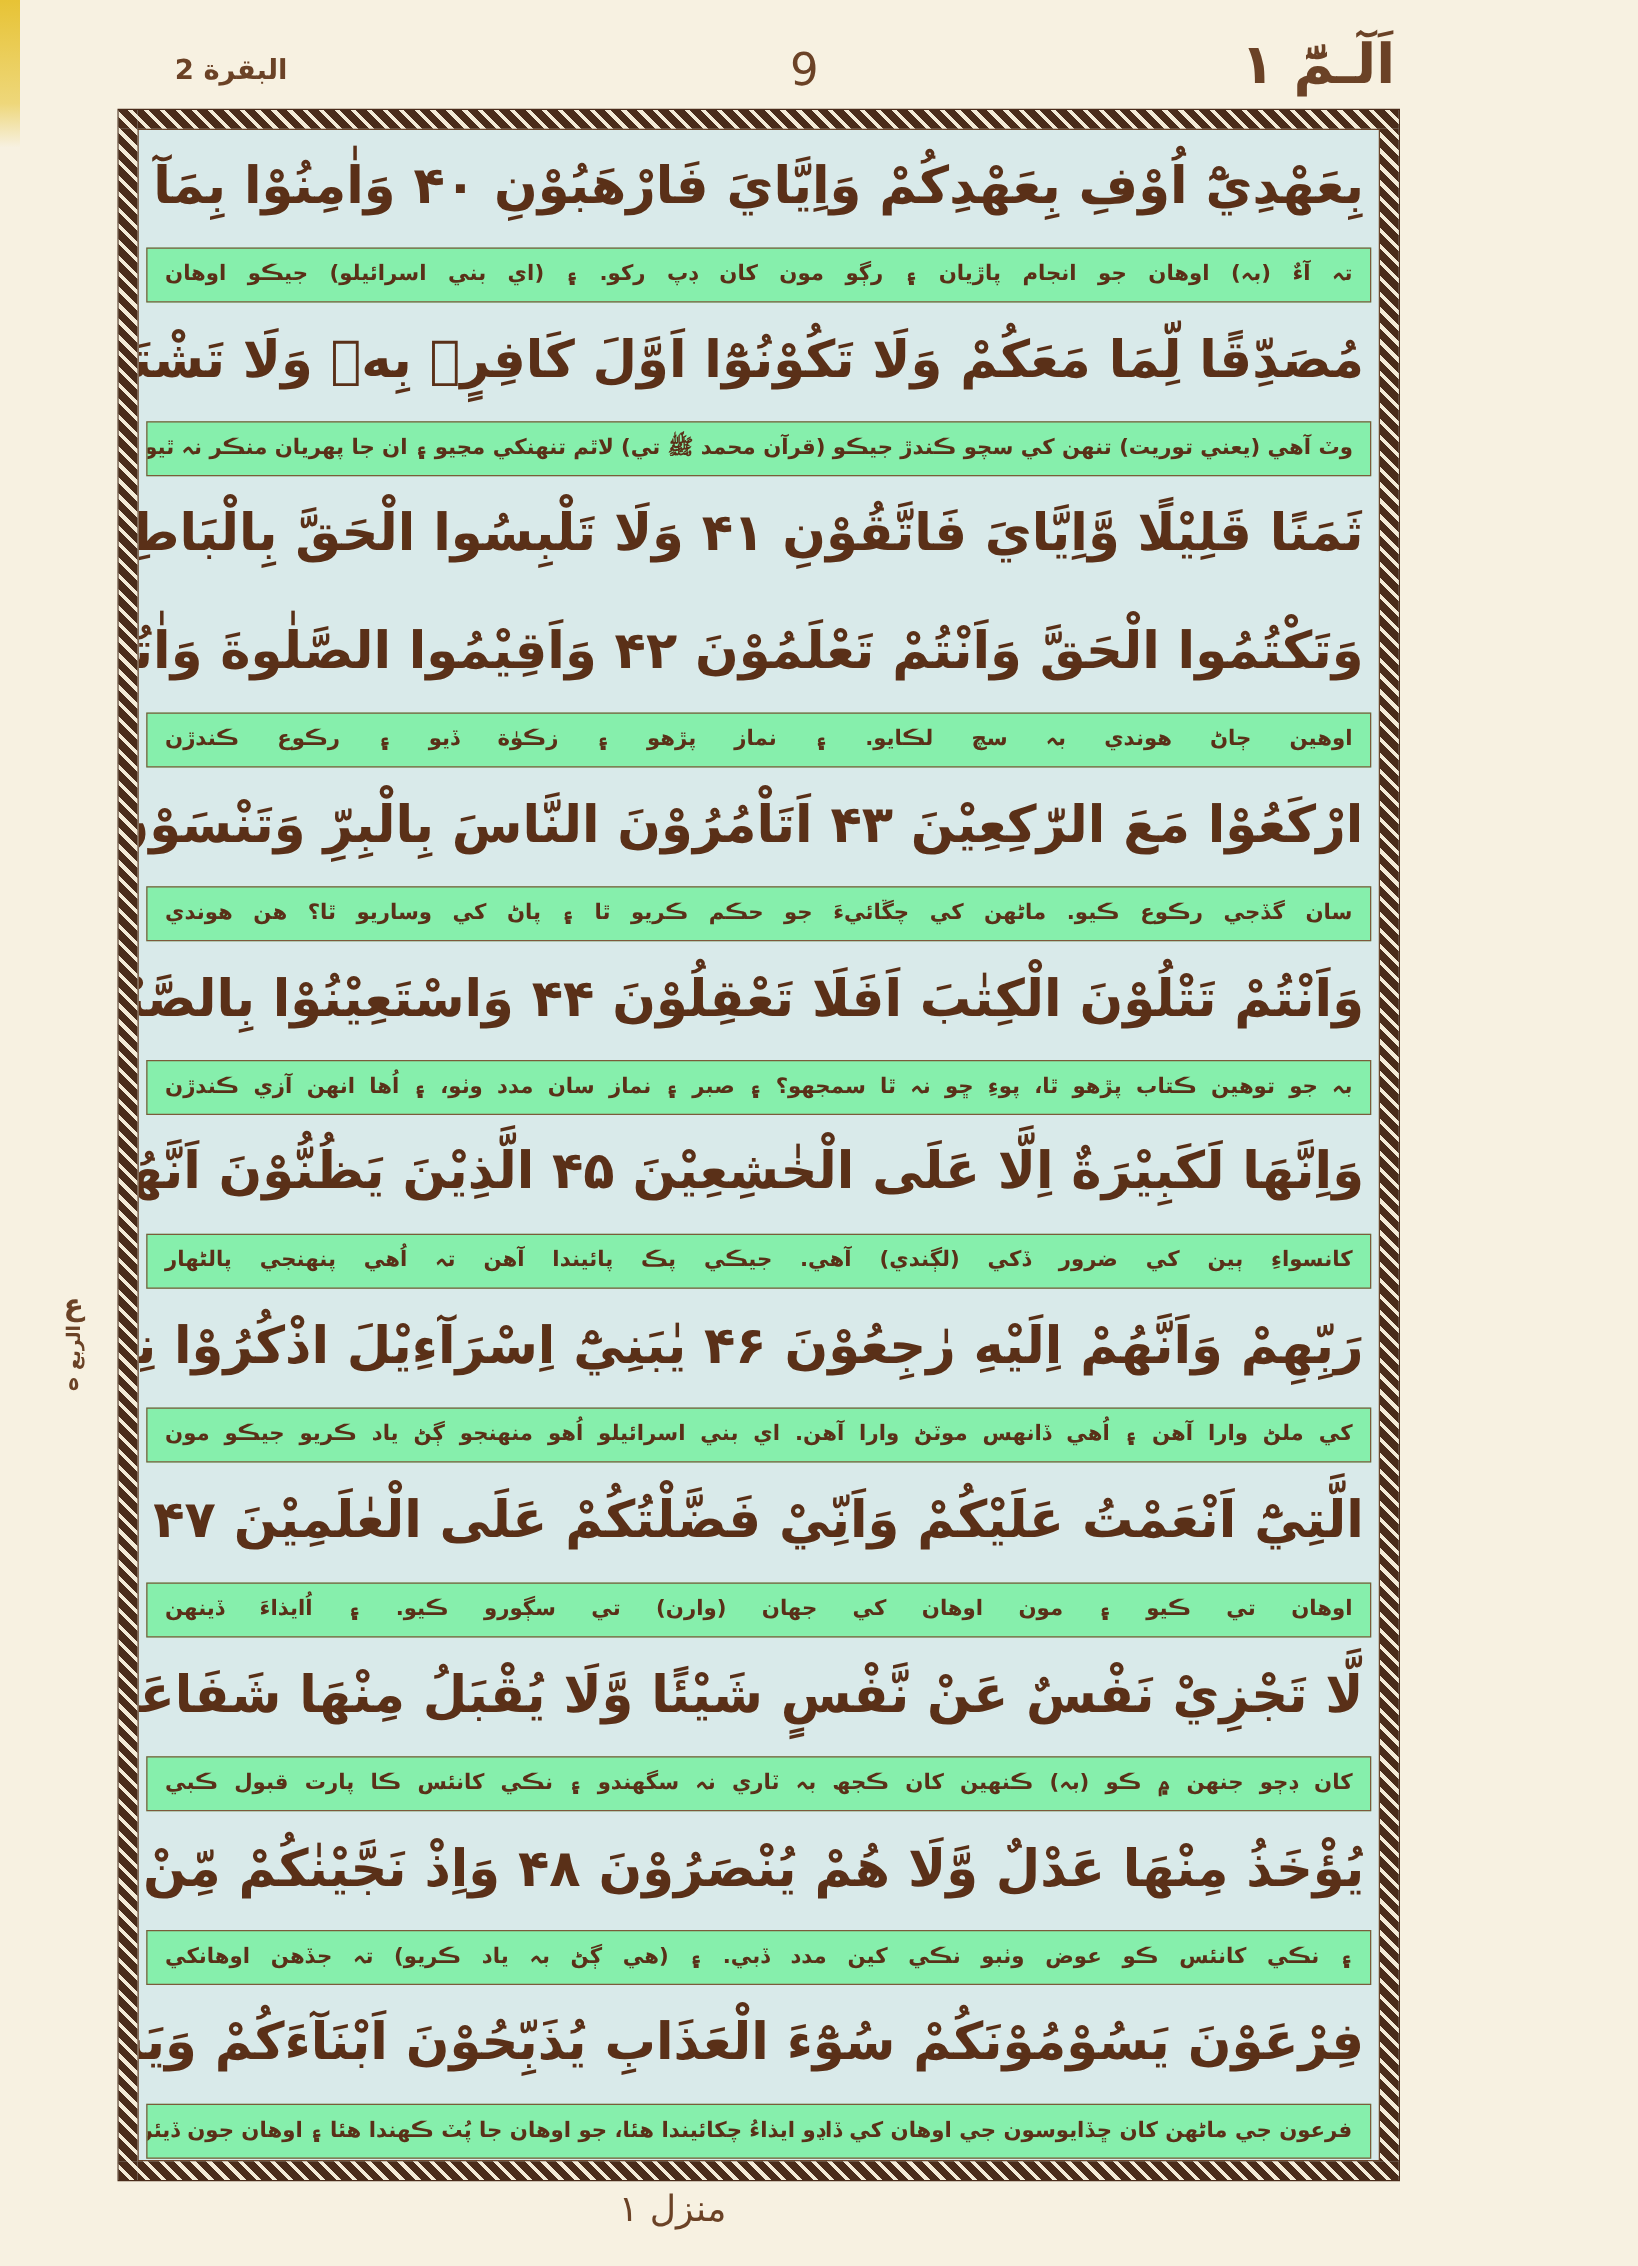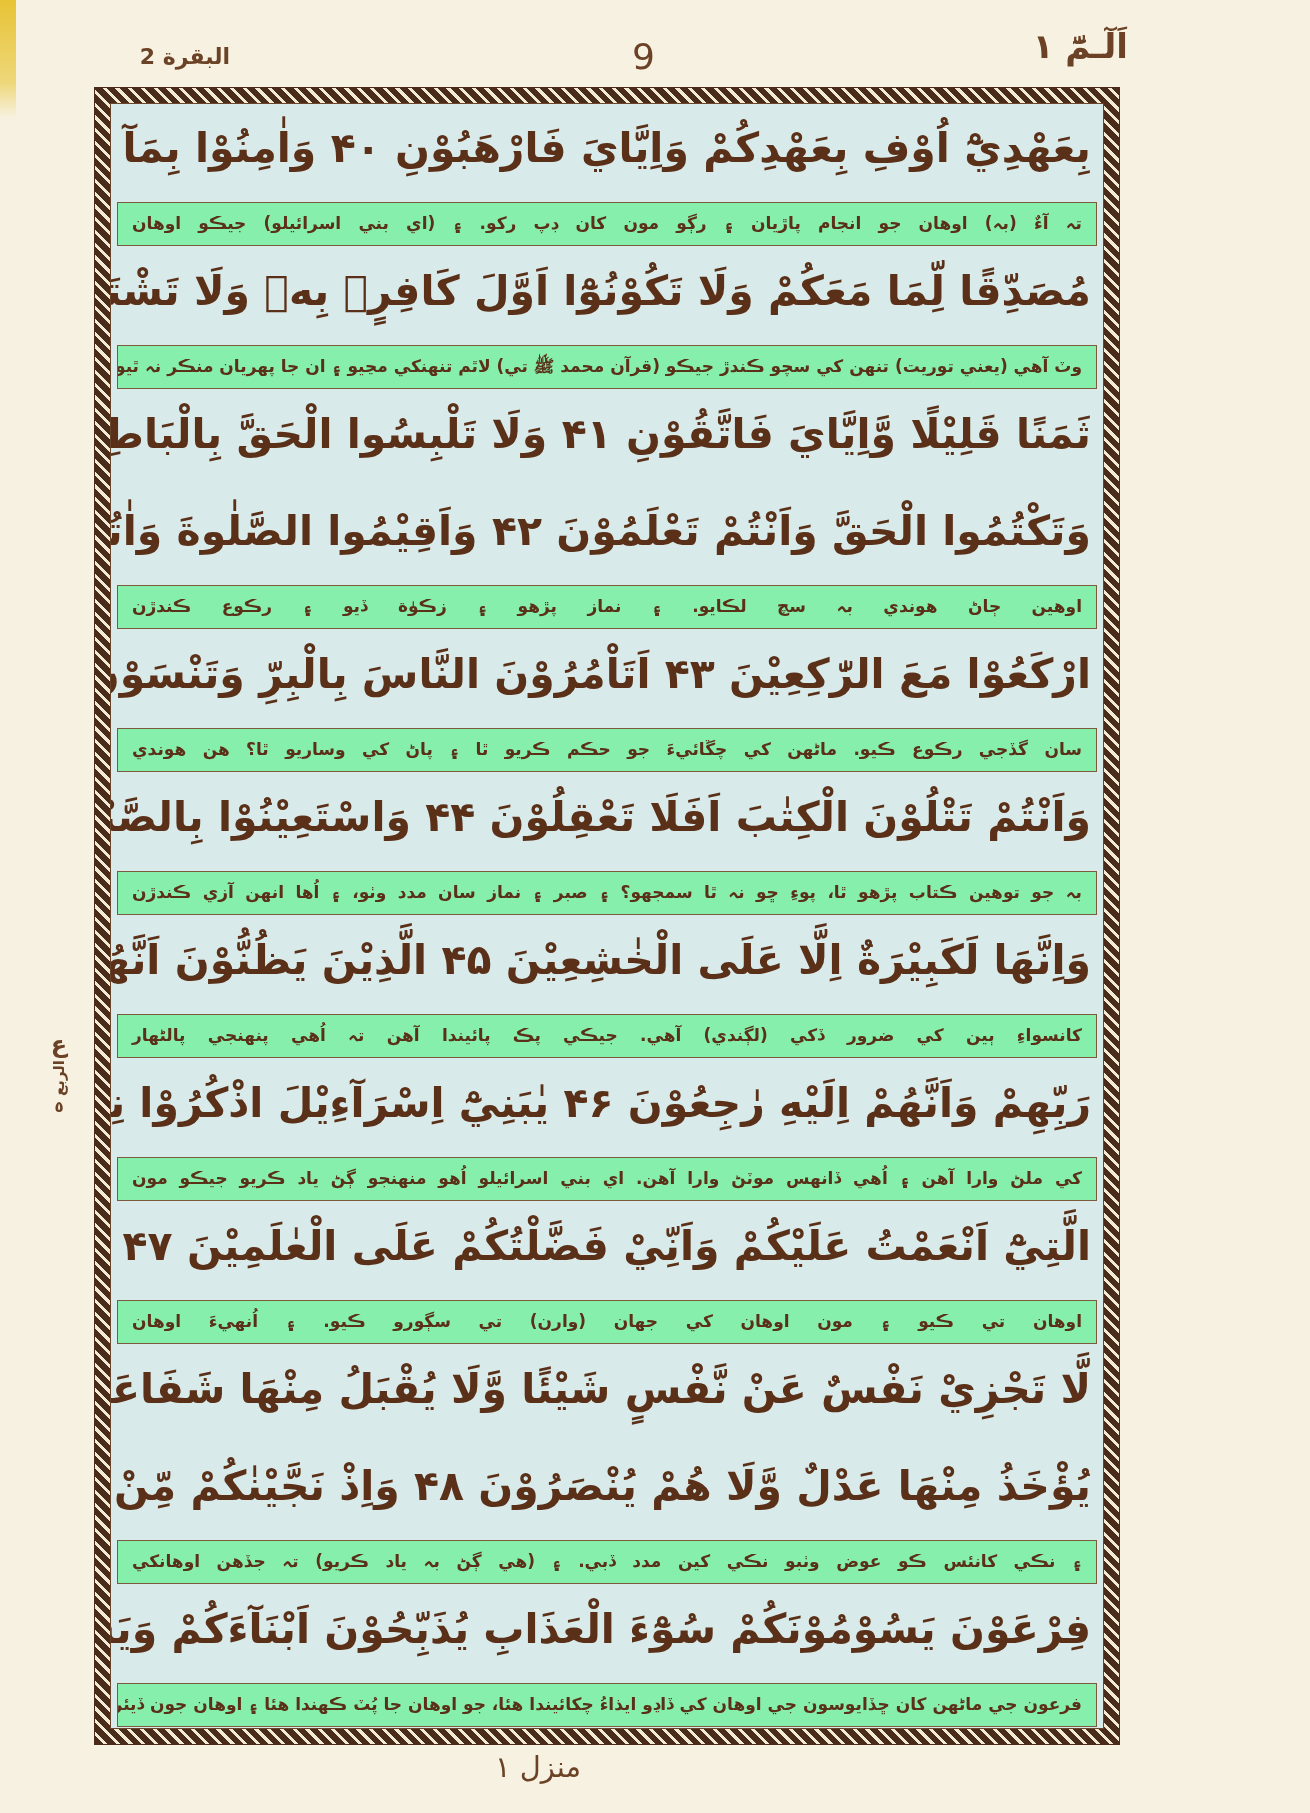--- a/index.html
+++ b/index.html
@@ -12,21 +12,21 @@
     overflow:hidden;
     direction:rtl;
   }
   
   .scan-edge {
     position:absolute; left:0; top:0;
     width:16px; height:118px;
     background:linear-gradient(180deg,#e7c335 0%, #eed77a 70%, rgba(238,215,122,0) 100%);
   }
   .hdr { position:absolute; color:#6b4226; font-weight:bold; }
-  .hdr-juz   { top:26px;  right:182px; font-size:34px;text-align:center; }
+  .hdr-juz   { top:26px;  right:194px; font-size:44px;text-align:center; }
   .hdr-page  { top:36px;  left:632px;  font-size:36px; font-weight:normal; direction:ltr; }
   .hdr-surah { top:44px;  right:1080px; font-size:22px; white-space:nowrap; direction:rtl; }
 
   
   .frame {
     position:absolute; left:95px; top:88px;
     width:1024px; height:1656px;
     box-sizing:border-box;
     border:15px solid transparent;
     border-image:repeating-linear-gradient(45deg,#4a2c1a 0 6px,#f3ead6 6px 9px) 15;
@@ -122,23 +122,24 @@
       <div class="arabic-row">وَاَنْتُمْ تَتْلُوْنَ الْكِتٰبَ اَفَلَا تَعْقِلُوْنَ ۴۴ وَاسْتَعِيْنُوْا بِالصَّبْرِ وَالصَّلٰوةِ</div>
       <div class="trans-row">بہ جو توھين ڪتاب پڙھو ٿا، پوءِ ڇو نہ ٿا سمجھو؟ ۽ صبر ۽ نماز سان مدد وٺو، ۽ اُھا انھن آزي ڪندڙن</div>
 
       <div class="arabic-row">وَاِنَّهَا لَكَبِيْرَةٌ اِلَّا عَلَى الْخٰشِعِيْنَ ۴۵ الَّذِيْنَ يَظُنُّوْنَ اَنَّهُمْ مُّلٰقُوْا</div>
       <div class="trans-row">کانسواءِ ٻين کي ضرور ڏکي (لڳندي) آھي. جيڪي پڪ پائيندا آھن تہ اُھي پنھنجي پالڻھار</div>
 
       <div class="arabic-row">رَبِّهِمْ وَاَنَّهُمْ اِلَيْهِ رٰجِعُوْنَ ۴۶ يٰبَنِيْٓ اِسْرَآءِيْلَ اذْكُرُوْا نِعْمَتِيَ</div>
       <div class="trans-row">کي ملڻ وارا آھن ۽ اُھي ڏانھس موٽڻ وارا آھن. اي بني اسرائيلو اُھو منھنجو ڳڻ ياد ڪريو جيڪو مون</div>
 
       <div class="arabic-row">الَّتِيْٓ اَنْعَمْتُ عَلَيْكُمْ وَاَنِّيْ فَضَّلْتُكُمْ عَلَى الْعٰلَمِيْنَ ۴۷ وَاتَّقُوْا يَوْمًا</div>
-      <div class="trans-row">اوھان تي ڪيو ۽ مون اوھان کي جھان (وارن) تي سڳورو ڪيو. ۽ اُنھيءَ اوھان</div>
+      <div class="trans-row">اوھان تي ڪيو ۽ مون اوھان کي جھان (وارن) تي سڳورو ڪيو. ۽ اُايذاءَ ڏينھن</div>
 
       <div class="arabic-row">لَّا تَجْزِيْ نَفْسٌ عَنْ نَّفْسٍ شَيْئًا وَّلَا يُقْبَلُ مِنْهَا شَفَاعَةٌ وَّلَا</div>
+      <div class="trans-row">کان ڊڄو جنھن ۾ ڪو (بہ) ڪنھين کان ڪجھ بہ ٽاري نہ سگھندو ۽ نڪي کانئس ڪا پارت قبول ڪبي</div>
 
       <div class="arabic-row">يُؤْخَذُ مِنْهَا عَدْلٌ وَّلَا هُمْ يُنْصَرُوْنَ ۴۸ وَاِذْ نَجَّيْنٰكُمْ مِّنْ اٰلِ</div>
       <div class="trans-row">۽ نڪي کانئس ڪو عوض وٺبو نڪي کين مدد ڏبي. ۽ (ھي ڳڻ بہ ياد ڪريو) تہ جڏھن اوھانکي</div>
 
       <div class="arabic-row">فِرْعَوْنَ يَسُوْمُوْنَكُمْ سُوْٓءَ الْعَذَابِ يُذَبِّحُوْنَ اَبْنَآءَكُمْ وَيَسْتَحْيُوْنَ</div>
       <div class="trans-row">فرعون جي ماڻھن کان ڇڏايوسون جي اوھان کي ڏاڍو ايذاءُ چکائيندا ھئا، جو اوھان جا پُٽ ڪھندا ھئا ۽ اوھان جون ڏيئرون</div>
 
     </div>
   </div>
 

